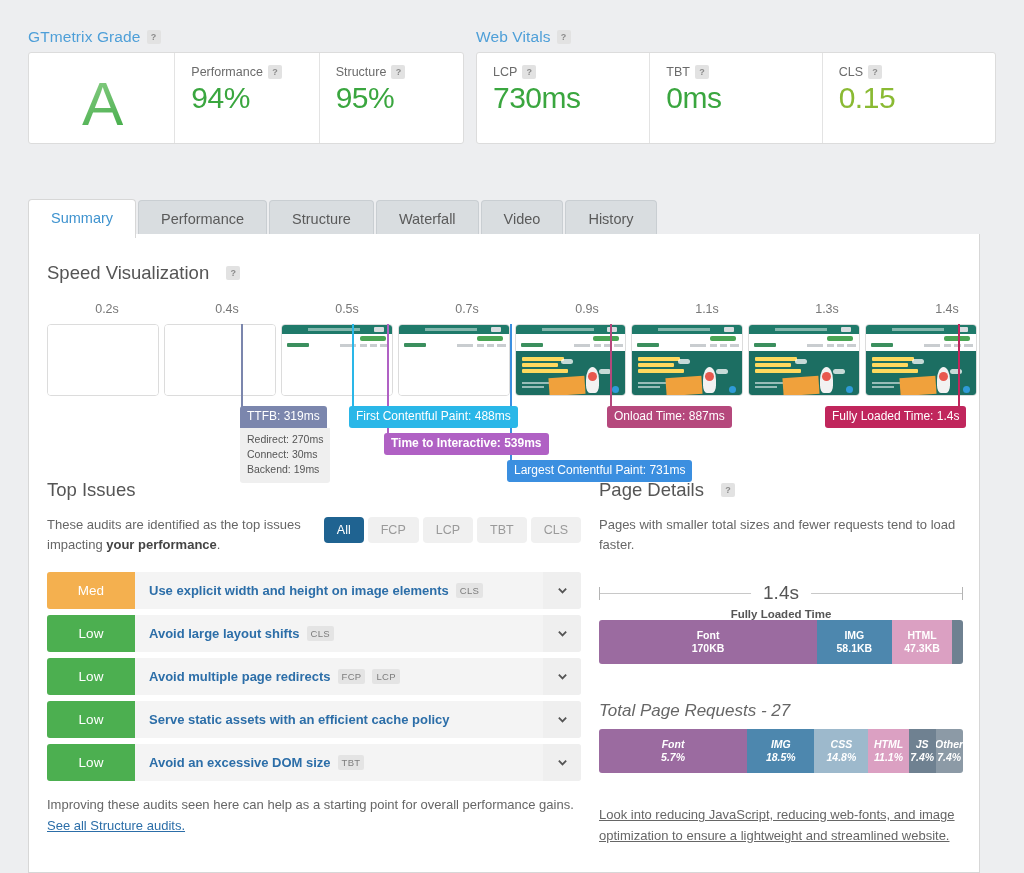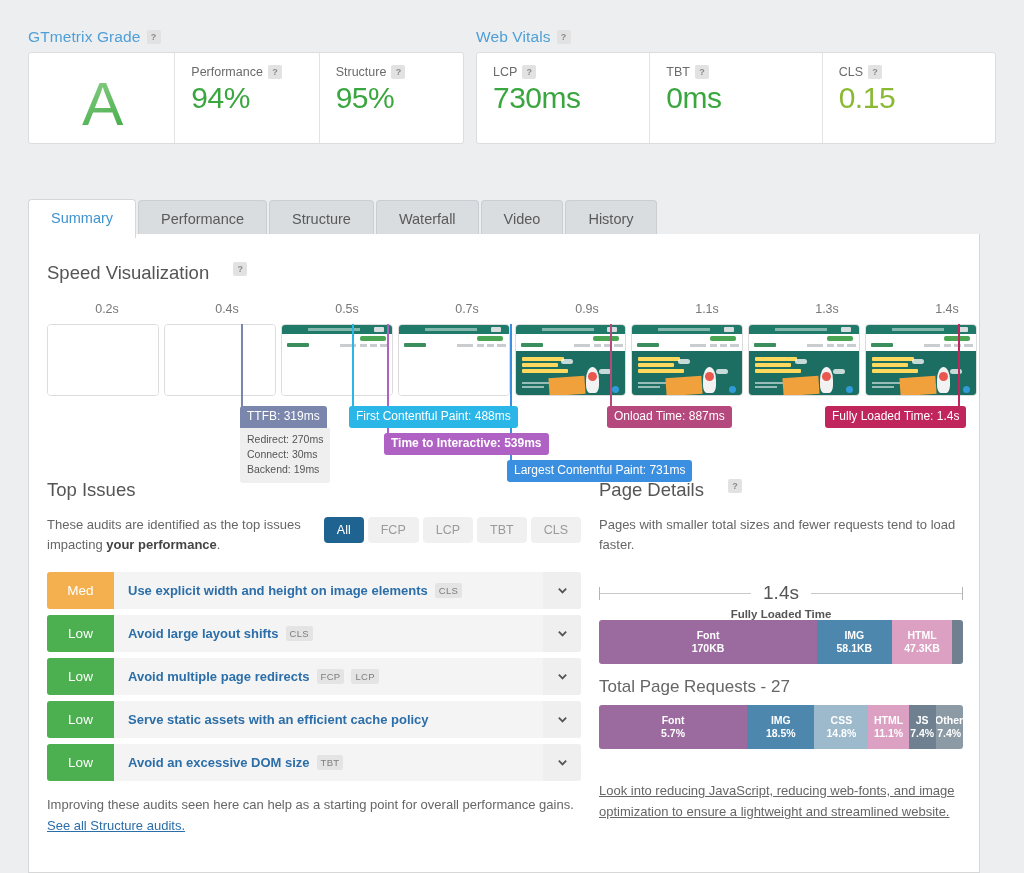--- a/index.html
+++ b/index.html
@@ -53,21 +53,21 @@
   }
   .tab.active { background: #fff; color: #3f93cf; border-color: #d7d7d7; padding-bottom: 12px; z-index: 3; }
 
   
   .panel {
     position: absolute; top: 234px; left: 28px; width: 952px; height: 639px;
     background: #fff; border: 1px solid #d7d7d7; border-top: none;
   }
   .sec-title {
     font-size: 18.5px; color: #555; font-weight: normal;
-    display: flex; align-items: flex-start; gap: 24px;
+    display: flex; align-items: center; gap: 17px;
   }
 
   
   .sv { position: absolute; left: 18px; top: 28px; width: 930px; }
   .ticks { position: relative; height: 22px; margin-top: 18px; }
   .tick { position: absolute; font-size: 12.5px; color: #777; transform: translateX(-50%); }
   .frames { position: relative; height: 72px; display: flex; gap: 5px; }
   .frame {
     width: 115px; height: 72px; background: #fff; border: 1px solid #dcdcdc;
     border-radius: 4px; overflow: hidden; position: relative;
@@ -125,21 +125,21 @@
     font-size: 12.5px; padding: 6px 13px; border-radius: 4px;
     background: #f0f0f0; color: #9a9a9a; cursor: pointer;
   }
   .filter.on { background: #1f6391; color: #fff; }
 
   .issue {
     display: flex; align-items: stretch; height: 37px; margin-bottom: 6px;
     background: #f4f4f4; border-radius: 3px; overflow: hidden;
   }
   .sev {
-    width: 67px; display: flex; align-items: center; justify-content: center;
+    width: 88px; display: flex; align-items: center; justify-content: center;
     color: #fff; font-size: 13.5px;
   }
   .issue-body { flex: 1; display: flex; align-items: center; padding-left: 14px; gap: 7px; }
   .issue-title { font-size: 13px; color: #2c6ea8; font-weight: bold; cursor: pointer; }
   .tag {
     font-size: 9.5px; color: #7d7d7d; background: #e4e4e4; padding: 2px 4px;
     border-radius: 2px; letter-spacing: .3px;
   }
   .chev {
     width: 38px; display: flex; align-items: center; justify-content: center;
@@ -162,21 +162,21 @@
 
   .bar-title { font-size: 17px; color: #666; margin-bottom: 8px; font-weight: normal; }
   .bar {
     display: flex; height: 44px; border-radius: 3px; overflow: hidden;
   }
   .seg {
     display: flex; flex-direction: column; align-items: center; justify-content: center;
     color: #fff; font-size: 10.5px; font-weight: bold; line-height: 1.25; overflow: hidden;
     white-space: nowrap;
   }
-  .blk2 { margin-top: 13px; }
+  .blk2 { margin-top: 37px; font-style: italic; }
   .bottom-note { font-size: 13px; color: #666; line-height: 1.6; margin-top: 32px; text-decoration: underline; }
 </style>
 </head>
 <body>
 
 <div class="page">
 
   <div class="scores-row">
 
     <div class="score-group" style="left:28px; top:0;">

